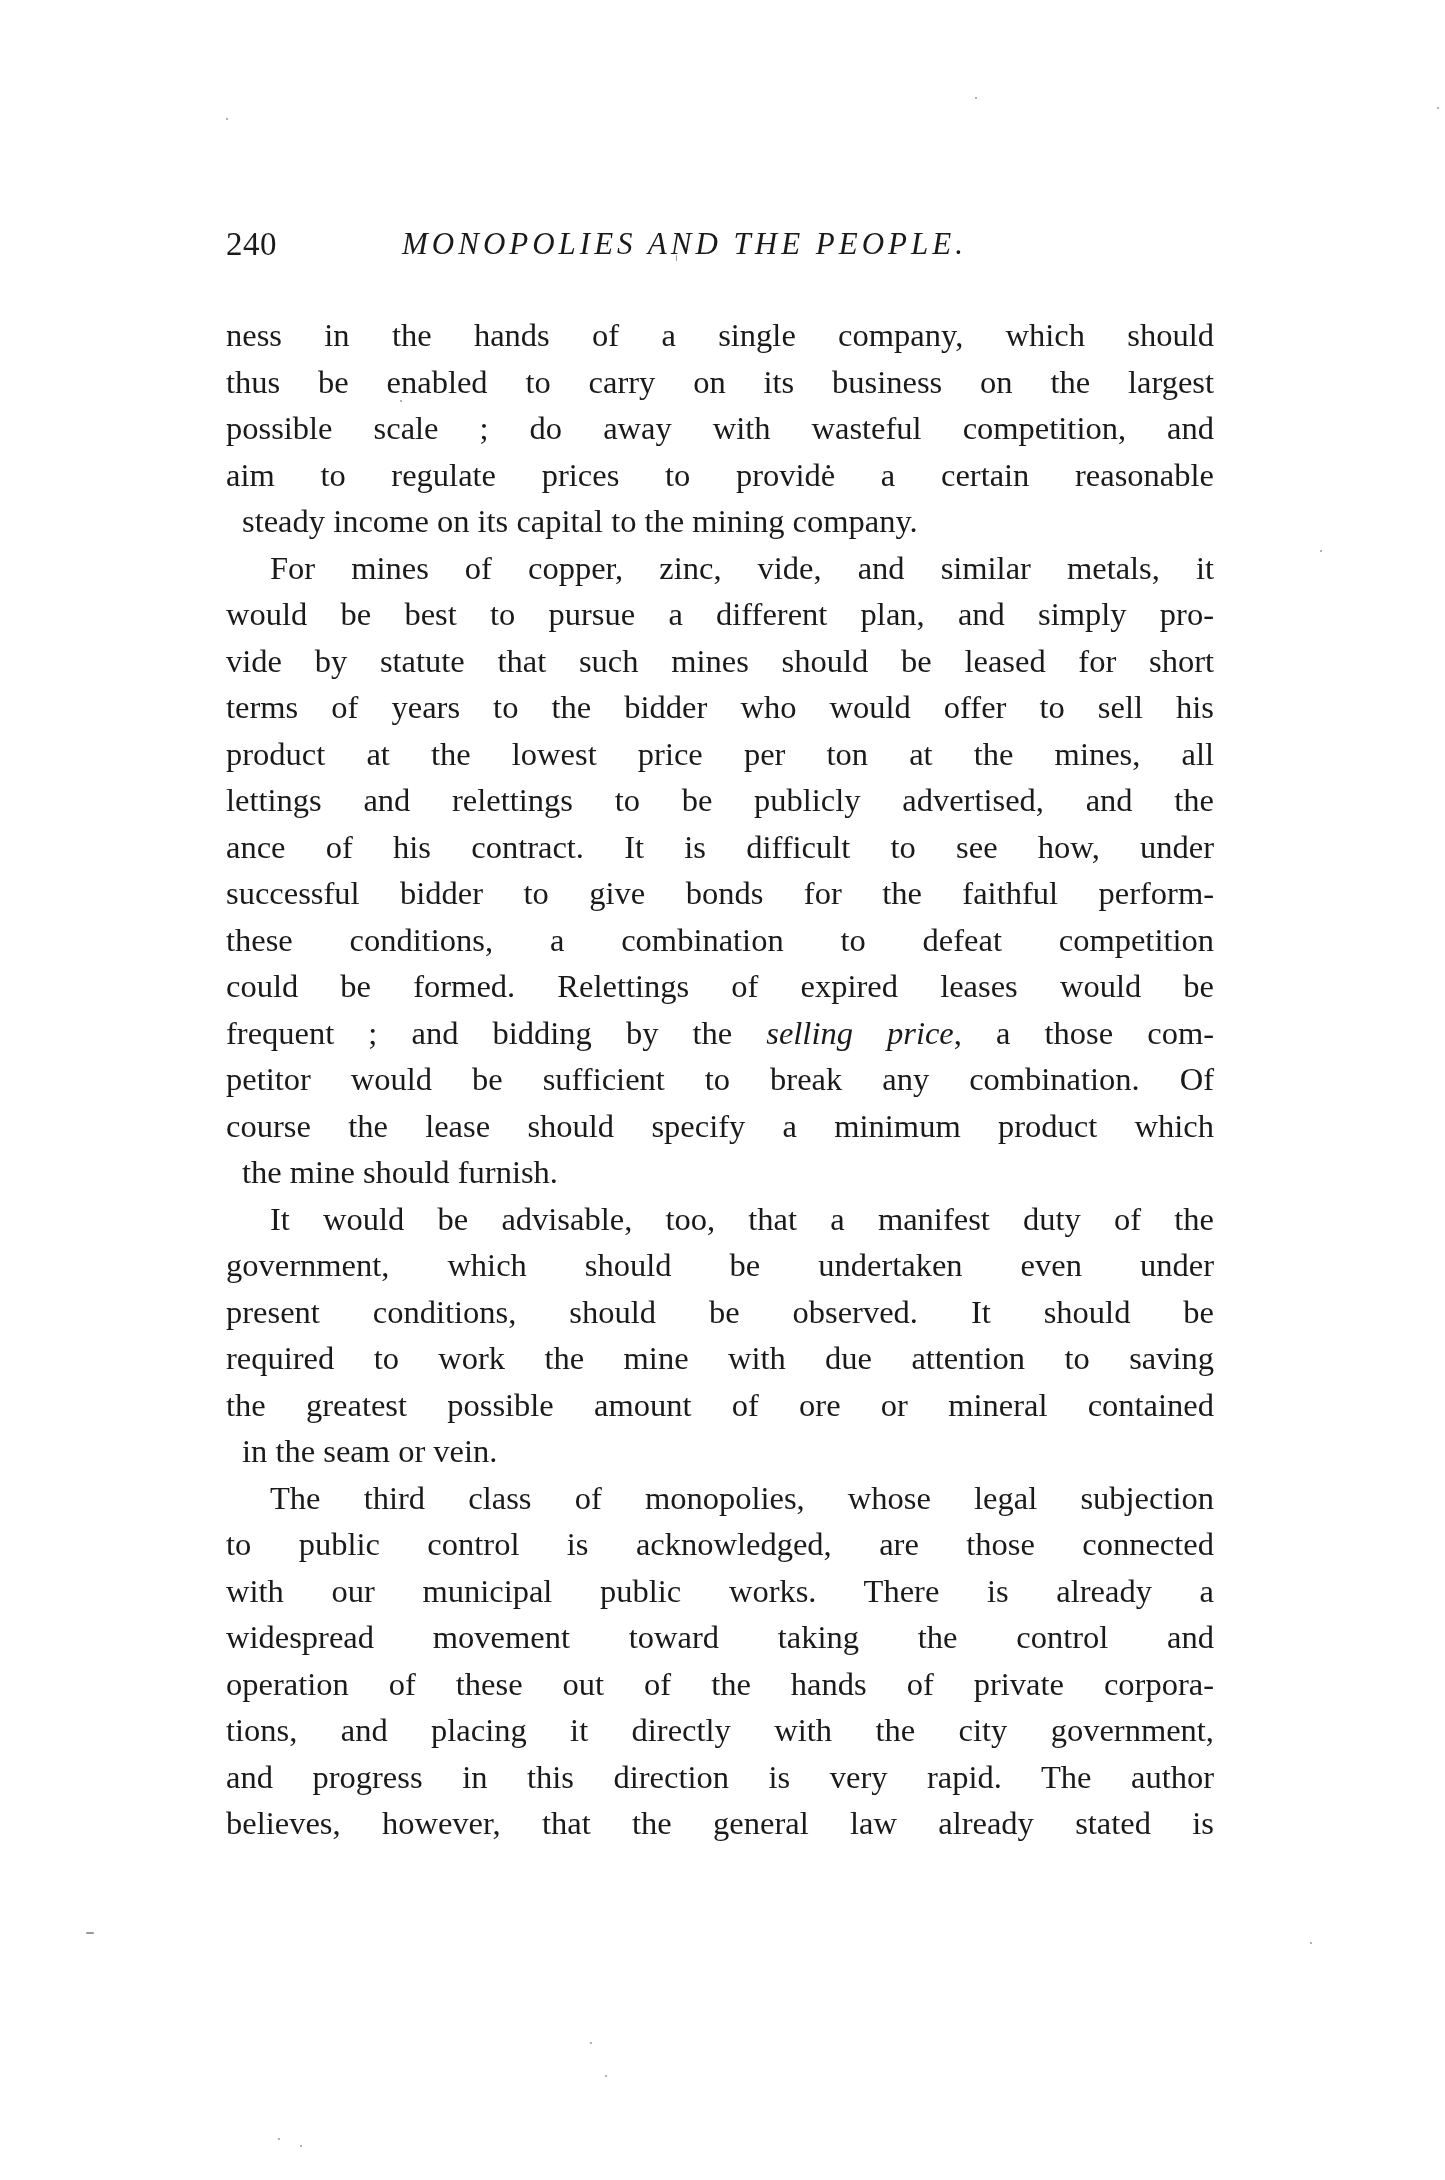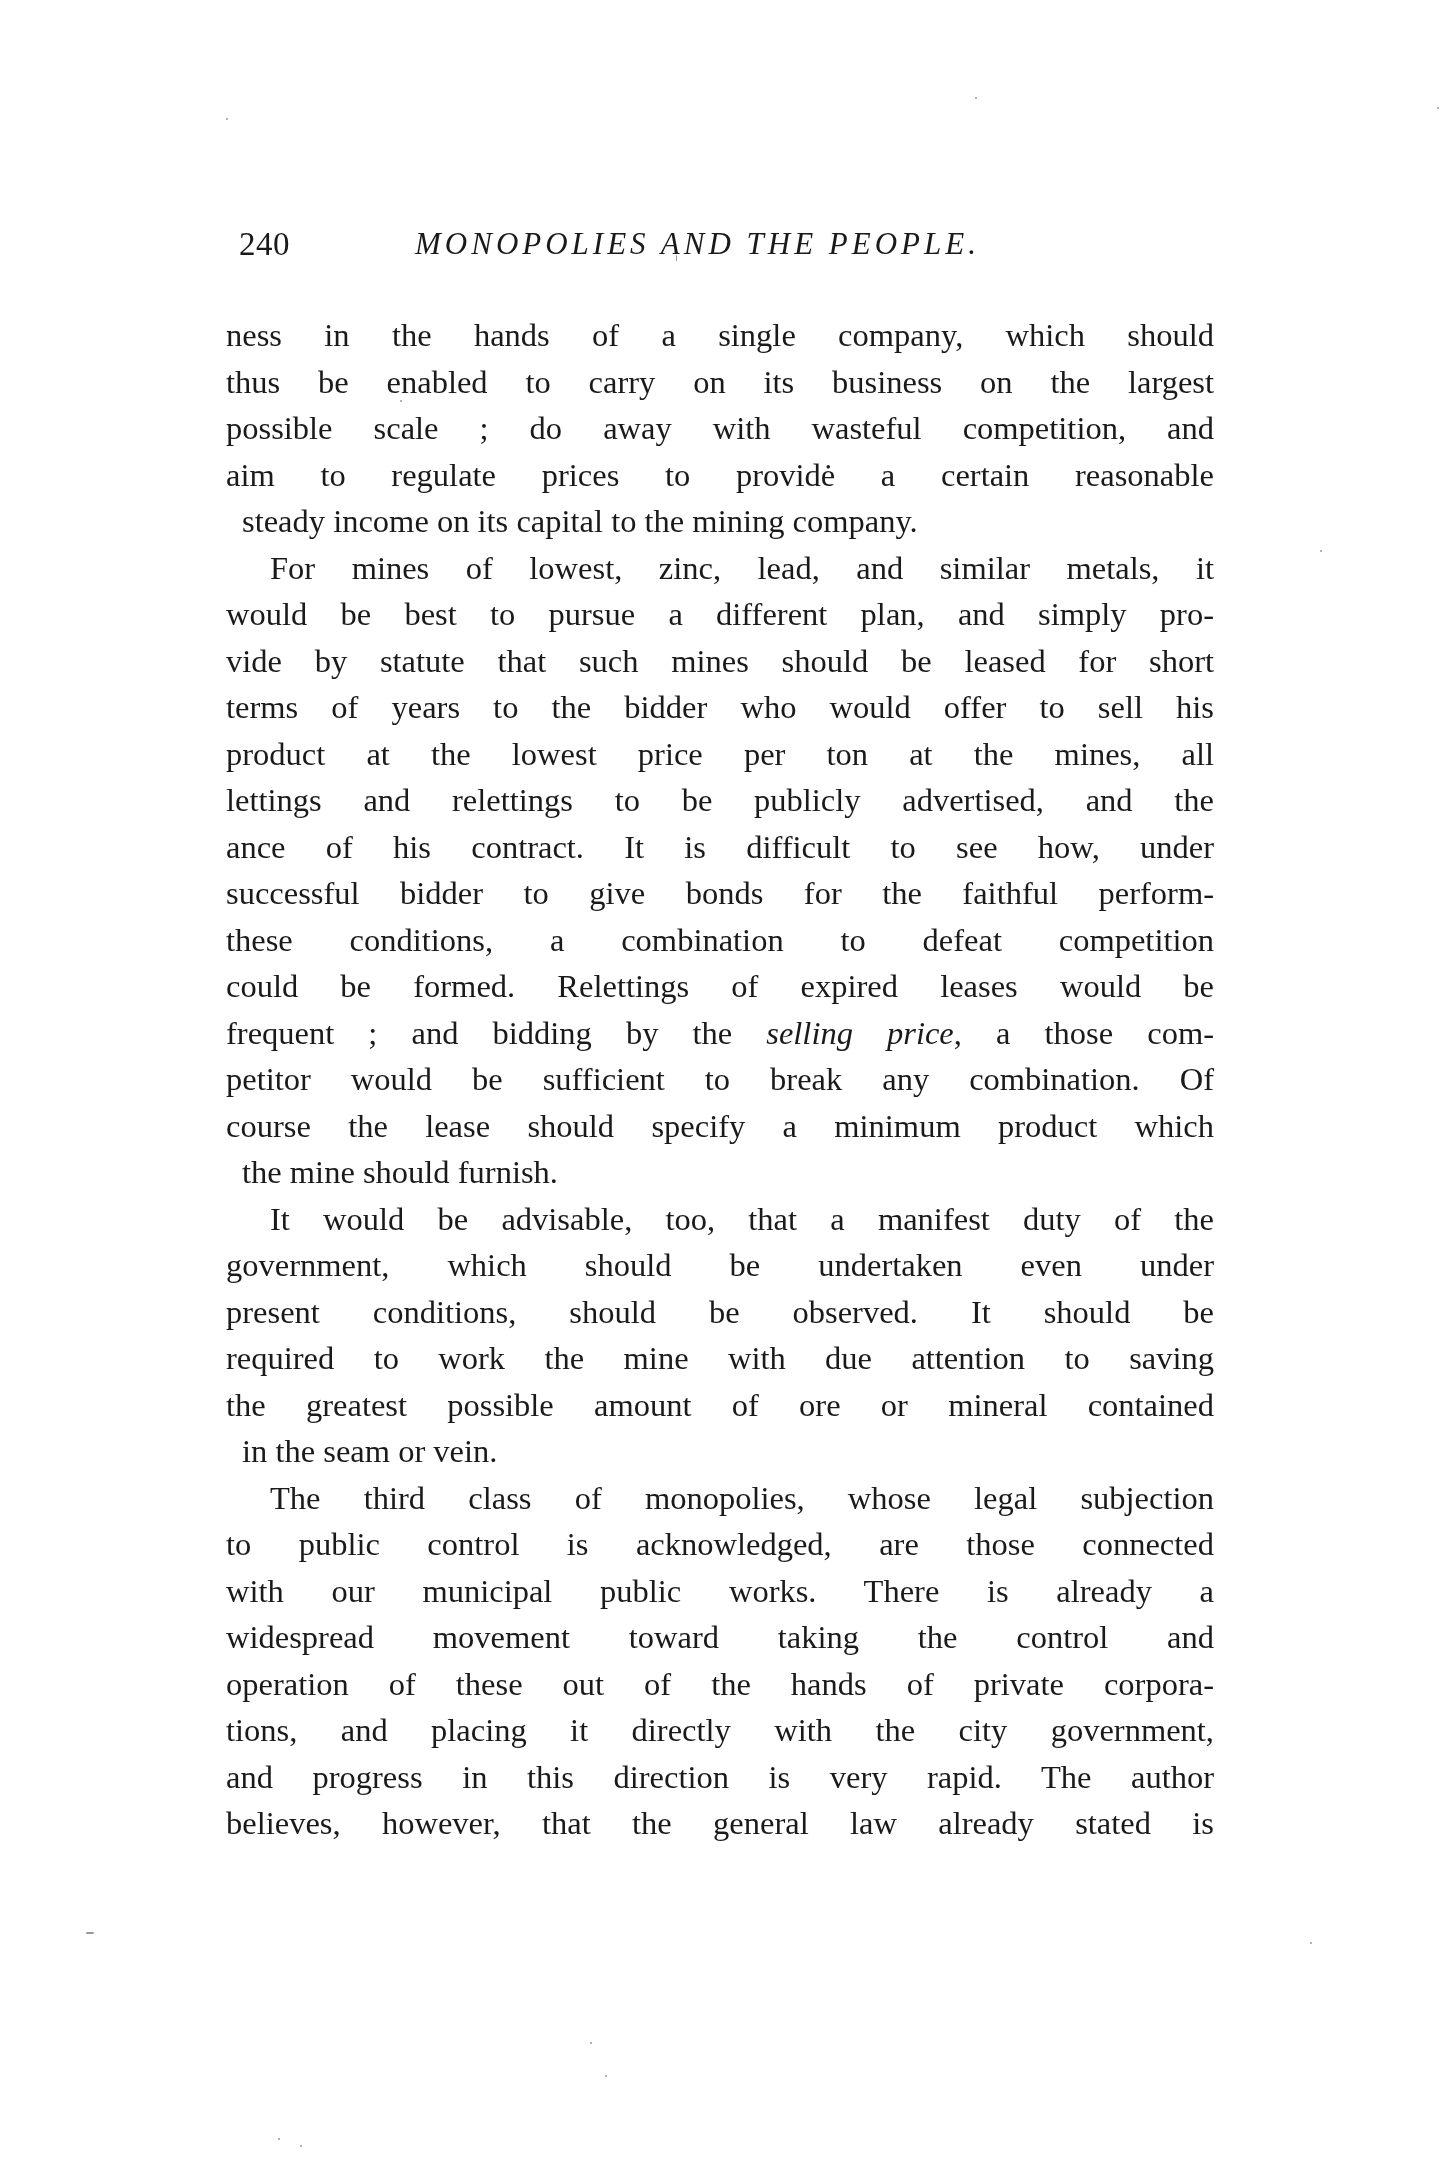--- a/index.html
+++ b/index.html
@@ -22,21 +22,20 @@
     }
     .running-head {
       position: absolute;
       top: 222px;
       left: 226px;
       width: 990px;
       height: 44px;
       font-size: 33px;
       line-height: 44px;
       white-space: nowrap;
-      margin-left: 13px;
     }
     .page-number {
       position: absolute;
       left: 0;
       top: 0;
       letter-spacing: 0.5px;
     }
     .running-title {
       position: absolute;
       left: 176px;
@@ -88,21 +87,21 @@
 
   <div class="body-text" id="body-text">
       <div>
         <span class="line"><span>ness in the hands of a single company, which should</span></span>
         <span class="line"><span>thus be enabled to carry on its business on the largest</span></span>
         <span class="line"><span>possible scale ; do away with wasteful competition, and</span></span>
         <span class="line"><span>aim to regulate prices to providė a certain reasonable</span></span>
         <span class="line last"><span>steady income on its capital to the mining company.</span></span>
       </div>
       <div>
-        <span class="line indent"><span>For mines of lowest, zinc, lead, and similar metals, it</span></span>
+        <span class="line indent"><span>For mines of copper, zinc, vide, and similar metals, it</span></span>
         <span class="line"><span>would be best to pursue a different plan, and simply pro-</span></span>
         <span class="line"><span>vide by statute that such mines should be leased for short</span></span>
         <span class="line"><span>terms of years to the bidder who would offer to sell his</span></span>
         <span class="line"><span>product at the lowest price per ton at the mines, all</span></span>
         <span class="line"><span>lettings and relettings to be publicly advertised, and the</span></span>
         <span class="line"><span>ance of his contract.  It is difficult to see how, under</span></span>
         <span class="line"><span>successful bidder to give bonds for the faithful perform-</span></span>
         <span class="line"><span>these conditions, a combination to defeat competition</span></span>
         <span class="line"><span>could be formed.  Relettings of expired leases would be</span></span>
         <span class="line"><span>frequent ; and bidding by the </span><span class="it">selling price</span><span>, a those com-</span></span>

